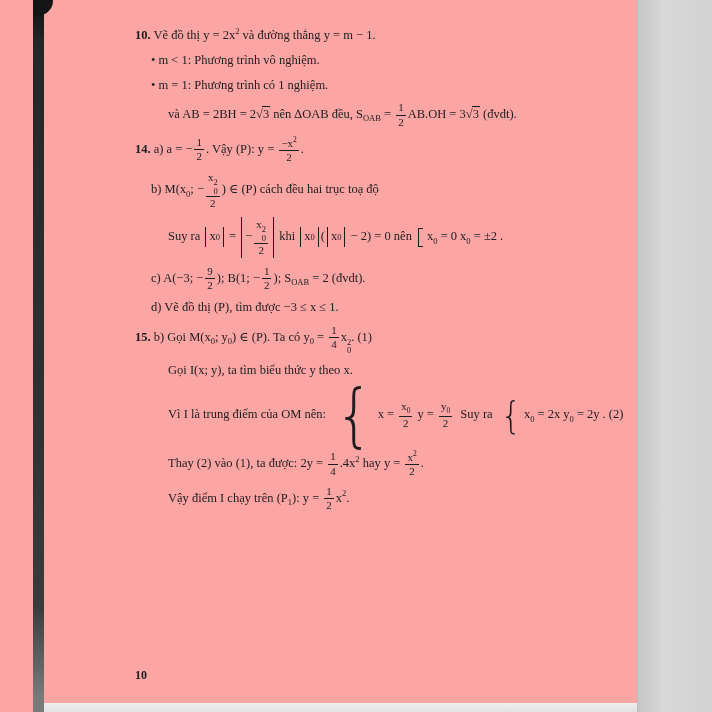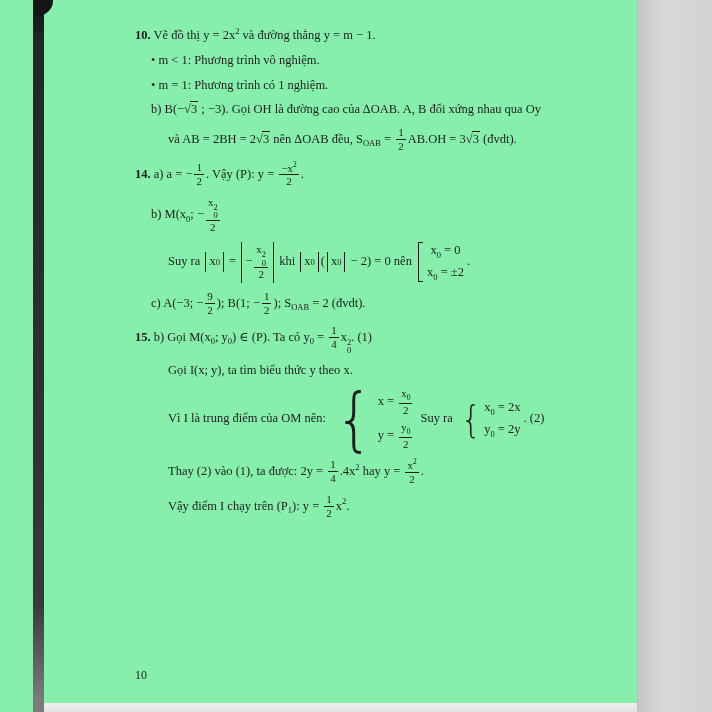--- a/index.html
+++ b/index.html
@@ -1,21 +1,21 @@
 <!DOCTYPE html>
 <html><head>
 <meta charset="utf-8">
 <style>
   * { box-sizing: border-box; }
   html,body { margin:0; padding:0; background:#ffffff; }
   .screen {
     position: relative;
     width: 712px; height: 712px;
     overflow: hidden;
-    background: #86efac;
+    background: #fca5a5;
     font-family: "Liberation Serif", "DejaVu Serif", serif;
     color: #1d1d1d;
   }
   
   .spine {
     position: absolute; left: 33px; top: 0; width: 11px; height: 712px;
     background: linear-gradient(180deg, #101010 0%, #262626 6%, #303030 55%, #3a3a3a 85%, #7a7a7a 98%);
   }
   .spine-blob {
     position: absolute; left: 33px; top: 0; width: 20px; height: 16px;
@@ -73,59 +73,58 @@
     margin-right: 1px;
   }
   .brace-curly.tall { font-size: 70px; line-height: 56px; }
   .brace-square {
     align-self: stretch; width: 5px;
     border-left: 1.5px solid currentColor;
     border-top: 1.5px solid currentColor;
     border-bottom: 1.5px solid currentColor;
     margin-right: 4px;
   }
-  .case-rows { display: inline-flex; flex-direction: column; gap: 3px; align-items: center; }
+  .case-rows { display: inline-flex; gap: 3px; align-items: flex-end; }
   .case-row { white-space: nowrap; }
   
   .page-number {
     position: absolute; left: 135px; top: 668px;
-    font-size: 12px; font-weight: normal;
+    font-size: 12px; font-weight: bold;
   }
 </style>
 </head>
 <body>
 
 <div class="screen">
   <div class="spine"></div>
   <div class="spine-blob"></div>
   <div class="right-band"></div>
   <div class="bottom-band"></div>
   <div class="text-column">
       <div class="line indent-0"><span class="seg bold">10.</span><span class="seg"> Vẽ đồ thị y = 2x</span><sup class="seg">2</sup><span class="seg"> và đường thẳng y = m − 1.</span></div>
       <div class="line indent-1"><span class="seg">• m &lt; 1: Phương trình vô nghiệm.</span></div>
       <div class="line indent-1"><span class="seg">• m = 1: Phương trình có 1 nghiệm.</span></div>
-      <div class="line indent-1"><span class="seg">b) B(−</span><span class="sqrt"><span class="radical">√</span><span class="radicand">3</span></span><span class="seg"> ; −3). Gọi OH là đường cao của ∆OAB. A, B đối xứng nhau qua Oy</span></div>
       <div class="line indent-2"><span class="seg">và AB = 2BH = 2</span><span class="sqrt"><span class="radical">√</span><span class="radicand">3</span></span><span class="seg"> nên ∆OAB đều, S</span><sub class="seg">OAB</sub><span class="seg"> = </span><span class="frac">
           <span class="num"><span class="seg">1</span></span>
           <span class="den"><span class="seg">2</span></span>
         </span><span class="seg">AB.OH = 3</span><span class="sqrt"><span class="radical">√</span><span class="radicand">3</span></span><span class="seg"> (đvdt).</span></div>
       <div class="line indent-0"><span class="seg bold">14.</span><span class="seg"> a) a = −</span><span class="frac">
           <span class="num"><span class="seg">1</span></span>
           <span class="den"><span class="seg">2</span></span>
         </span><span class="seg">. Vậy (P): y = </span><span class="frac">
           <span class="num"><span class="seg">−x</span><sup class="seg">2</sup></span>
           <span class="den"><span class="seg">2</span></span>
         </span><span class="seg">.</span></div>
       <div class="line indent-1"><span class="seg">b) M(x</span><sub class="seg">0</sub><span class="seg">; −</span><span class="frac">
           <span class="num"><span class="seg">x</span><span class="ss">
               <span class="ss-top">2</span>
               <span class="ss-bot">0</span>
             </span></span>
           <span class="den"><span class="seg">2</span></span>
-        </span></div>
+        </span><span class="seg">) ∈ (P) cách đều hai trục toạ độ</span></div>
       <div class="line indent-2"><span class="seg">Suy ra </span><span class="abs">
           <span class="seg">x</span>
           <sub class="seg">0</sub>
         </span><span class="seg"> = </span><span class="abs">
           <span class="seg">−</span>
           <span class="frac">
             <span class="num"><span class="seg">x</span><span class="ss">
                 <span class="ss-top">2</span>
                 <span class="ss-bot">0</span>
               </span></span>
@@ -144,20 +143,21 @@
             <span class="case-row"><span class="seg">x</span><sub class="seg">0</sub><span class="seg"> = ±2</span></span>
           </span>
         </span><span class="seg">.</span></div>
       <div class="line indent-1"><span class="seg">c) A(−3; −</span><span class="frac">
           <span class="num"><span class="seg">9</span></span>
           <span class="den"><span class="seg">2</span></span>
         </span><span class="seg">); B(1; −</span><span class="frac">
           <span class="num"><span class="seg">1</span></span>
           <span class="den"><span class="seg">2</span></span>
         </span><span class="seg">); S</span><sub class="seg">OAB</sub><span class="seg"> = 2 (đvdt).</span></div>
+      <div class="line indent-1"><span class="seg">d) Vẽ đồ thị (P), tìm được −3 ≤ x ≤ 1.</span></div>
       <div class="line indent-0"><span class="seg bold">15.</span><span class="seg"> b) Gọi M(x</span><sub class="seg">0</sub><span class="seg">; y</span><sub class="seg">0</sub><span class="seg">) ∈ (P). Ta có y</span><sub class="seg">0</sub><span class="seg"> = </span><span class="frac">
           <span class="num"><span class="seg">1</span></span>
           <span class="den"><span class="seg">4</span></span>
         </span><span class="seg">x</span><span class="ss">
           <span class="ss-top">2</span>
           <span class="ss-bot">0</span>
         </span><span class="seg">. (1)</span></div>
       <div class="line indent-2"><span class="seg">Gọi I(x; y), ta tìm biểu thức y theo x.</span></div>
       <div class="line indent-2"><span class="seg">Vì I là trung điểm của OM nên: </span><span class="cases">
           <span class="brace-curly tall">{</span>

